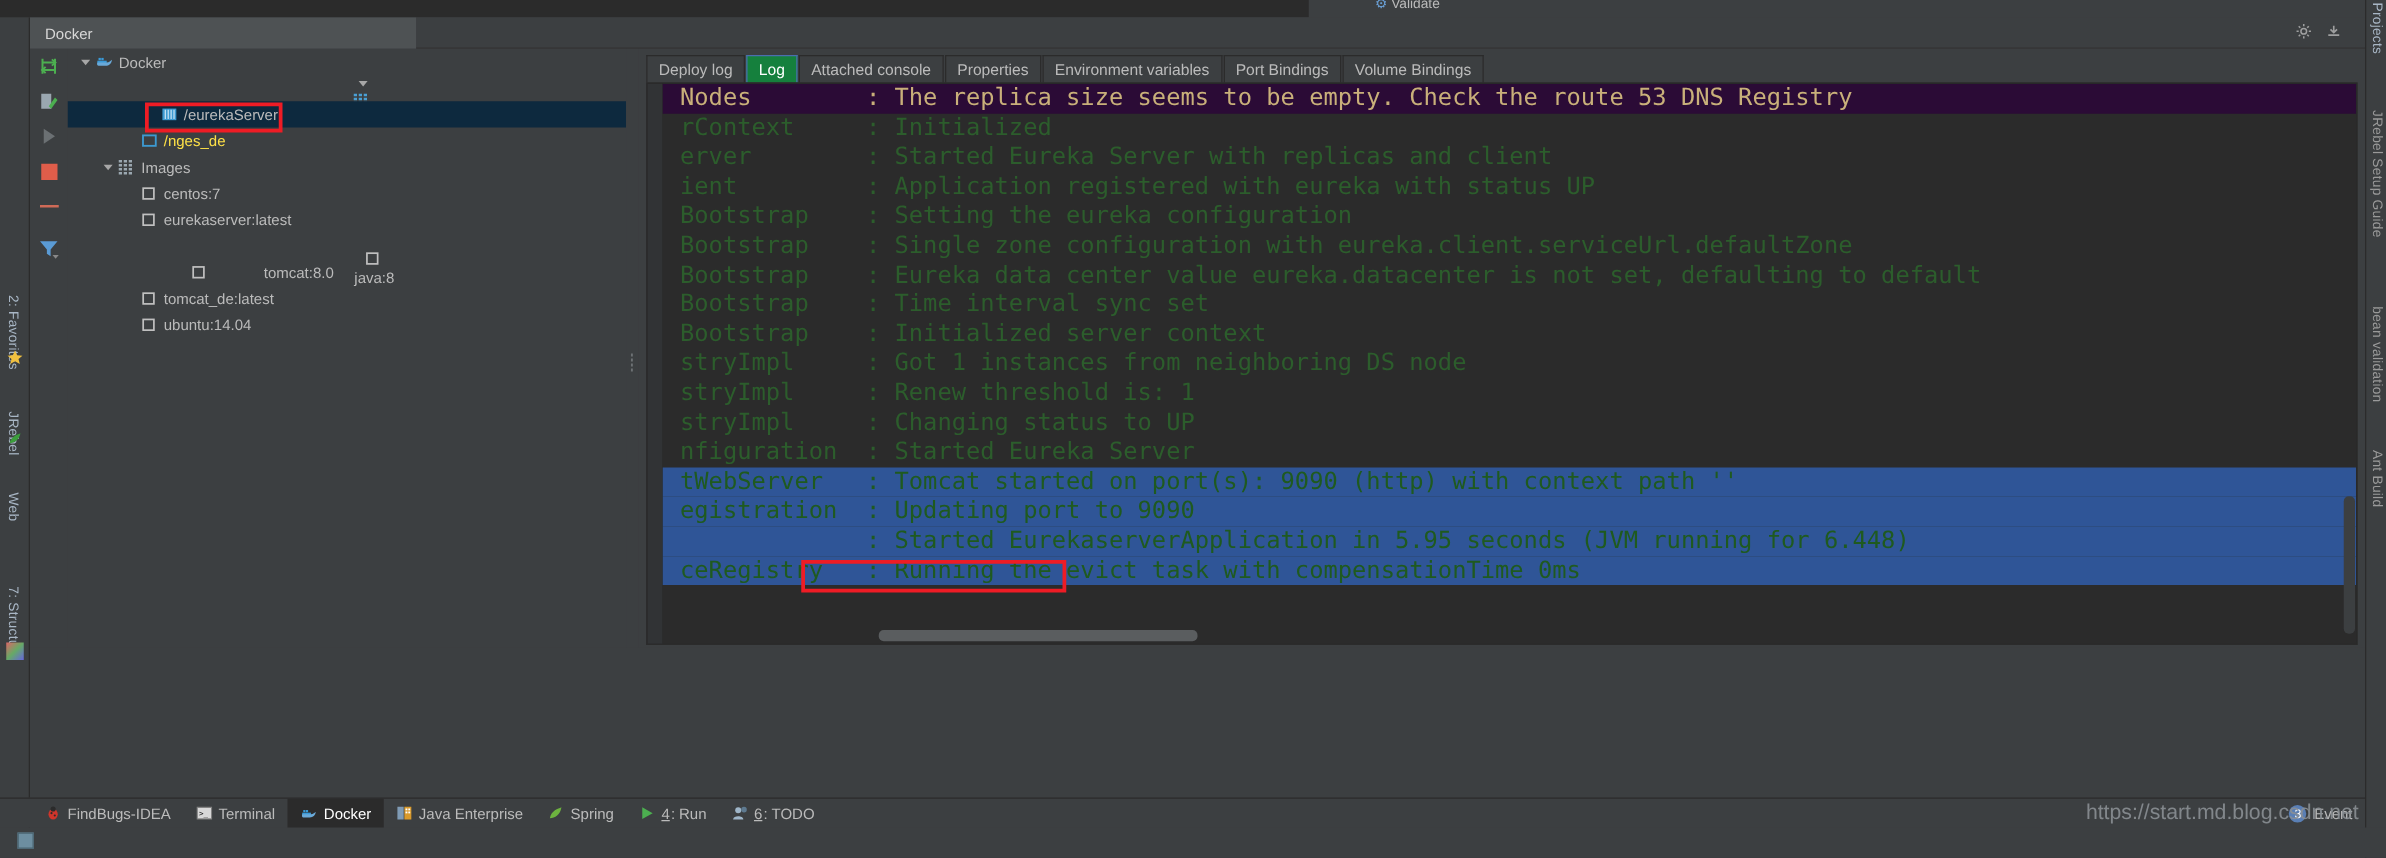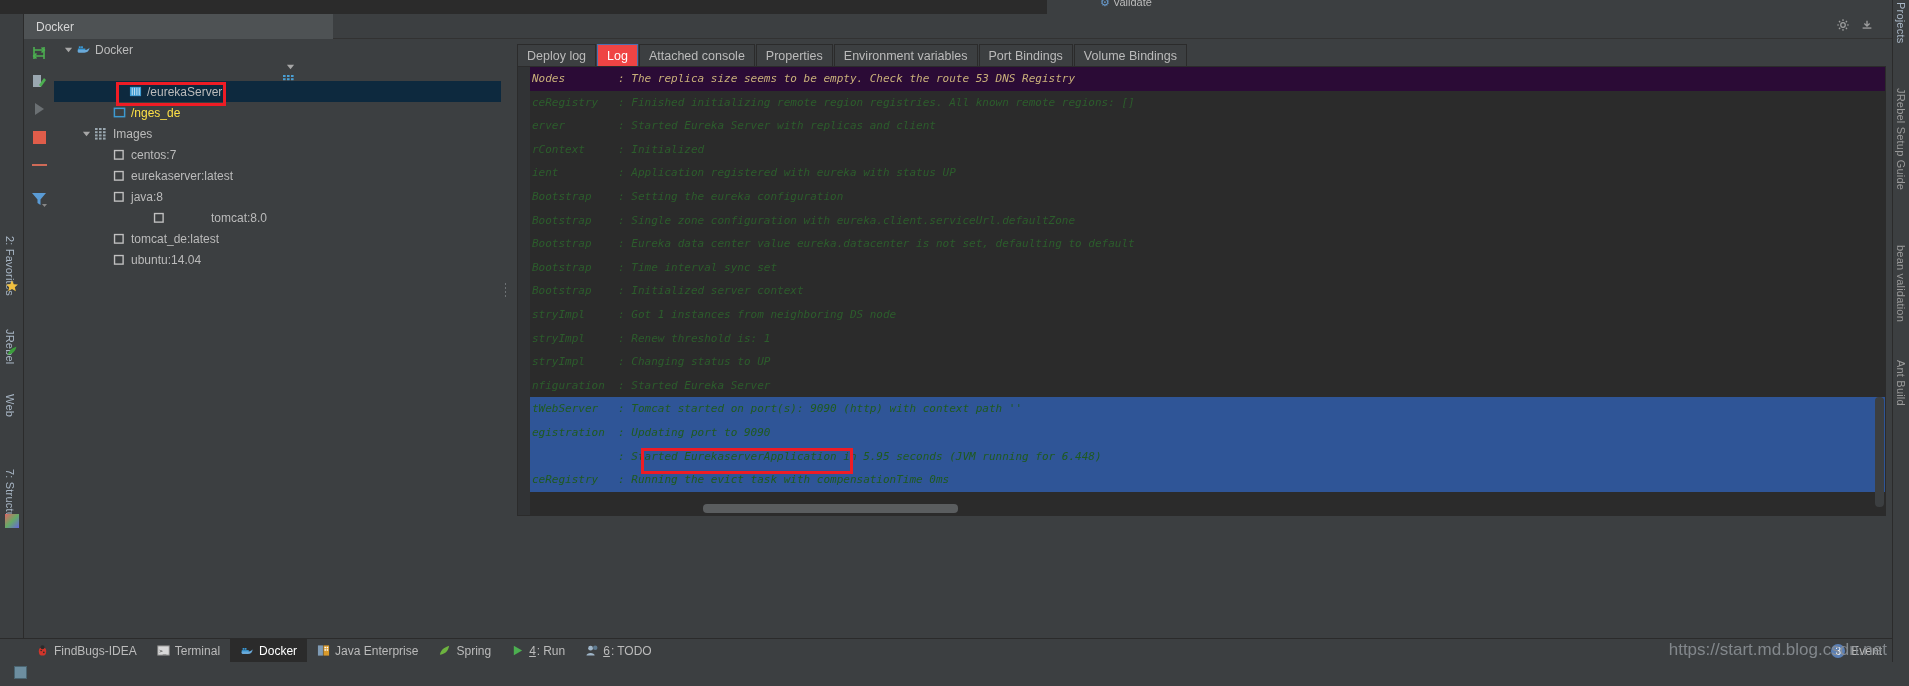--- a/index.html
+++ b/index.html
@@ -114,40 +114,39 @@
   .tabstrip {
     position: absolute; left: 0; top: 5px; height: 22px;
     display: flex; align-items: flex-end; padding-left: 6px;
   }
   .ctab {
     height: 22px; padding: 0 9px; display: flex; align-items: center;
     font-size: 12.5px; color: #bbbbbb; background: #3c3f41;
     border: 1px solid #2b2b2b; border-bottom: none; margin-right: 1px;
     cursor: pointer; white-space: nowrap;
   }
-  .ctab.active { background: #ef4444; color: #ffffff; border-color: #4b6eaf; }
+  .ctab.active { background: #15803d; color: #ffffff; border-color: #4b6eaf; }
 
   .logbox {
     position: absolute; left: 6px; top: 27px; right: 6px; bottom: 2px;
     background: #2b2b2b; border: 1px solid #2b2b2b; overflow: hidden;
   }
   .gutter {
     position: absolute; left: 0; top: 0; width: 12px; bottom: 0;
     background: #313335;
   }
   .logpane {
     position: absolute; left: 12px; top: 0; right: 0; bottom: 0;
     background: #2b2b2b; overflow: hidden;
   }
   .logline {
     position: relative; height: 23.6px; line-height: 23.6px;
-    font-family: "DejaVu Sans Mono", monospace; font-size: 11px;
-    white-space: pre; padding-left: 2px;
+    font-family: "DejaVu Sans Mono", monospace; font-size: 19px;
+    white-space: pre; padding-left: 14px;
     color: #2a6b2a;
-    font-style: italic;
   }
   .logline.first { background: #2b0b36; color: #c9b07a; }
   .logline.sel { background: #2f5597; color: #1f5a1f; }
   .logline.dim { color: #2c5d2c; }
 
   
   .redbox {
     position: absolute; border: 3px solid #ee1c25; pointer-events: none;
   }
 
@@ -392,21 +391,21 @@
         </div>
         <div class="tree-row" style="padding-left: 44px;">
           <span class="arrow"></span>
           <span class="ticon">
             <svg width="12" height="12" viewBox="0 0 14 14">
               <rect x="1.8" y="1.8" width="10" height="10" fill="none" stroke="#c0c0c0" stroke-width="1.6"></rect>
             </svg>
           </span>
           <span class="tlabel">eurekaserver:latest</span>
         </div>
-        <div class="tree-row" style="padding-left: 44px;">
+        <div class="tree-row" style="padding-left: 44px; flex-direction: column;">
           <span class="arrow"></span>
           <span class="ticon">
             <svg width="12" height="12" viewBox="0 0 14 14">
               <rect x="1.8" y="1.8" width="10" height="10" fill="none" stroke="#c0c0c0" stroke-width="1.6"></rect>
             </svg>
           </span>
           <span class="tlabel">java:8</span>
         </div>
         <div class="tree-row" style="padding-left: 44px; gap: 40px;">
           <span class="arrow"></span>
@@ -464,23 +463,22 @@
           <span>Port Bindings</span>
         </div>
         <div class="ctab">
           <span>Volume Bindings</span>
         </div>
       </div>
     <div class="logbox">
       <div class="gutter"></div>
       <div class="logpane" id="logpane">
           <div class="logline first">Nodes        : The replica size seems to be empty. Check the route 53 DNS Registry</div>
-          <div class="logline dim">ceRegistry   : Finished initializing remote region registries. All known remote regions: []</div>
+          <div class="logline dim">rContext     : Initialized</div>
           <div class="logline dim">erver        : Started Eureka Server with replicas and client</div>
-          <div class="logline dim">rContext     : Initialized</div>
           <div class="logline dim">ient         : Application registered with eureka with status UP</div>
           <div class="logline dim">Bootstrap    : Setting the eureka configuration</div>
           <div class="logline dim">Bootstrap    : Single zone configuration with eureka.client.serviceUrl.defaultZone</div>
           <div class="logline dim">Bootstrap    : Eureka data center value eureka.datacenter is not set, defaulting to default</div>
           <div class="logline dim">Bootstrap    : Time interval sync set</div>
           <div class="logline dim">Bootstrap    : Initialized server context</div>
           <div class="logline dim">stryImpl     : Got 1 instances from neighboring DS node</div>
           <div class="logline dim">stryImpl     : Renew threshold is: 1</div>
           <div class="logline dim">stryImpl     : Changing status to UP</div>
           <div class="logline dim">nfiguration  : Started Eureka Server</div>

